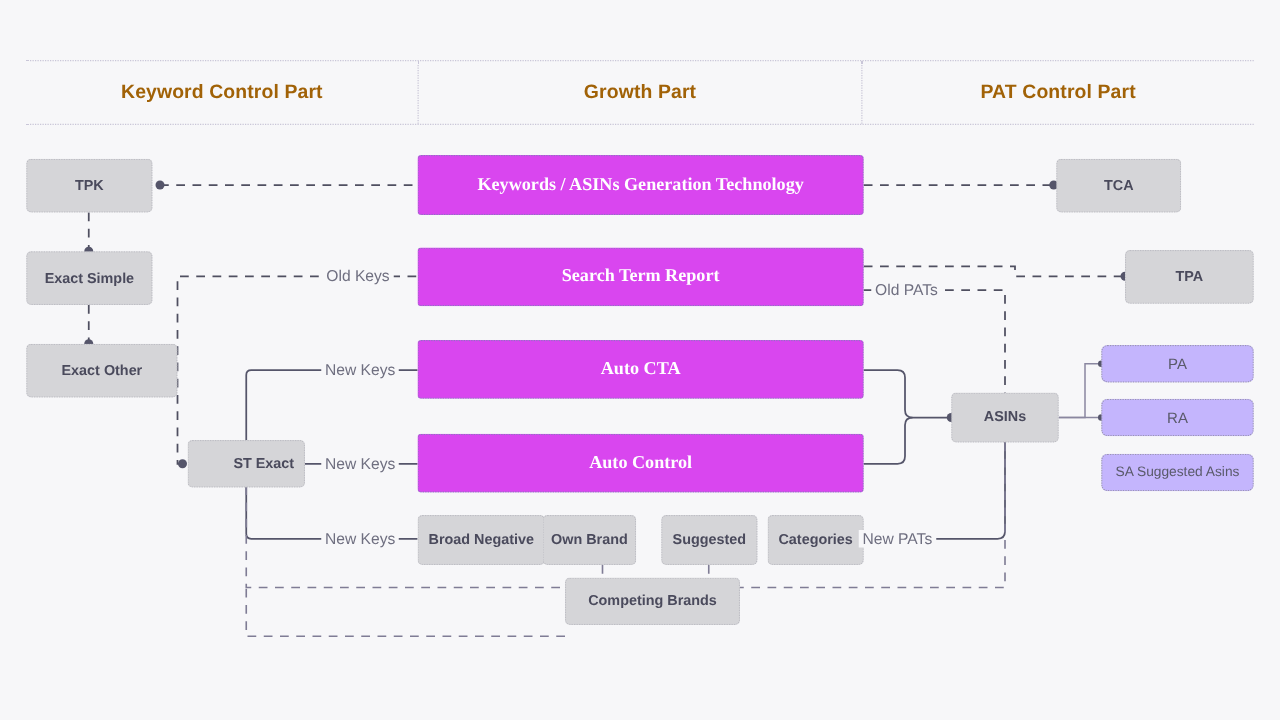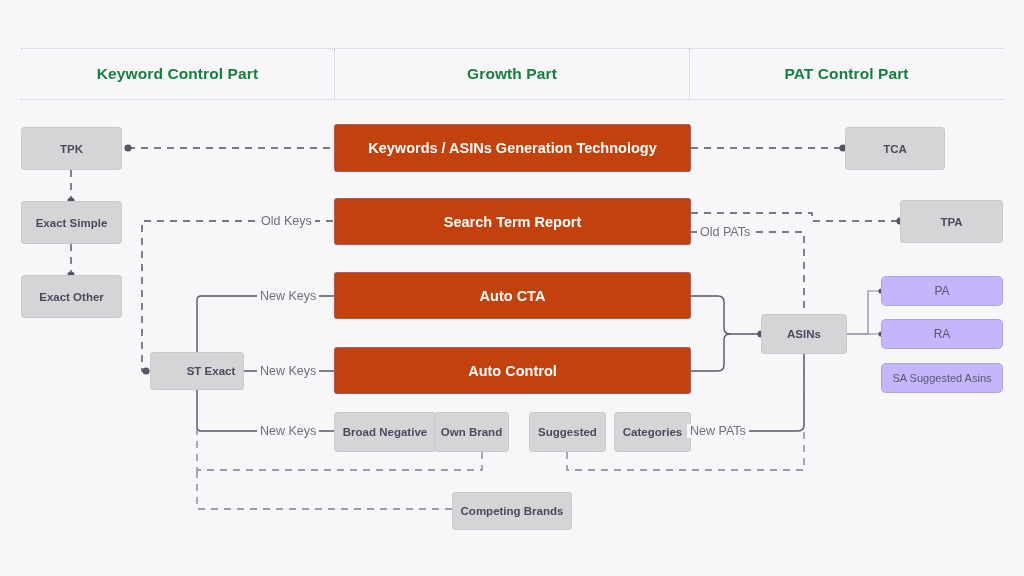--- a/index.html
+++ b/index.html
@@ -14,21 +14,21 @@
 
   
   .header {
     position:absolute; left:21px; top:48px; width:982px; height:52px;
     border-top:1px dotted #c9c6d8;
     border-bottom:1px dotted #c9c6d8;
     display:flex;
   }
   .hcol {
     display:flex; align-items:center; justify-content:center;
-    color:#15803d; font-size:15.5px; font-weight:bold;
+    color:#a16207; font-size:15.5px; font-weight:bold;
     letter-spacing:.1px;
   }
   .hcol.c1 { width:314px; border-right:1px dotted #c9c6d8; }
   .hcol.c2 { width:355px; border-right:1px dotted #c9c6d8; }
   .hcol.c3 { flex:1; }
 
   
   .node {
     position:absolute;
     display:flex; align-items:center; justify-content:center;
@@ -37,25 +37,26 @@
     font-size:11.5px;
     font-weight:bold;
     color:#4a4a5c;
     z-index:5;
   }
   .node.gray {
     background:#d5d5d8;
     border:1px dotted #bdbdc4;
   }
   .node.purple {
-    background:#c2410c;
+    background:#d946ef;
     border:1px dotted #8b7ac0;
     color:#ffffff;
     font-size:14.5px;
     border-radius:3px;
+    font-family:Liberation Serif, serif;
   }
   .node.outline {
     background:#c4b5fd;
     border:1px dotted #9a96b3;
     color:#5a5a6a;
     font-weight:normal;
     font-size:12px;
     border-radius:5px;
   }
   .node.outline.small { font-size:11px; }
@@ -138,33 +139,33 @@
     <circle class="dot" cx="197" cy="385" r="3.6"></circle>
     <circle class="dot" cx="761" cy="334" r="3.6"></circle>
     <circle class="dot" cx="804" cy="320" r="3.6"></circle>
     <circle class="dot" cx="804" cy="348" r="3.6"></circle>
     <circle class="dot" cx="881" cy="291" r="2.6"></circle>
     <circle class="dot" cx="881" cy="334" r="2.6"></circle>
   </svg>
 
   <div class="node gray" style="left:21px;  top:127px; width:101px; height:43px;">TPK</div>
   <div class="node gray" style="left:21px;  top:201px; width:101px; height:43px;">Exact Simple</div>
-  <div class="node gray" style="left:21px;  top:275px; width:101px; height:43px;">Exact Other</div>
+  <div class="node gray" style="left:21px;  top:275px; width:121px; height:43px;">Exact Other</div>
   <div class="node gray" style="left:150px; top:352px; width:94px;  height:38px;padding-left:28px;">ST Exact</div>
 
   <div class="node purple" style="left:334px; top:124px; width:357px; height:48px;">Keywords / ASINs Generation Technology</div>
   <div class="node purple" style="left:334px; top:198px; width:357px; height:47px;">Search Term Report</div>
   <div class="node purple" style="left:334px; top:272px; width:357px; height:47px;">Auto CTA</div>
   <div class="node purple" style="left:334px; top:347px; width:357px; height:47px;">Auto Control</div>
 
   <div class="node gray" style="left:334px; top:412px; width:102px; height:40px;">Broad Negative</div>
   <div class="node gray" style="left:434px; top:412px; width:75px;  height:40px;">Own Brand</div>
   <div class="node gray" style="left:529px; top:412px; width:77px;  height:40px;">Suggested</div>
   <div class="node gray" style="left:614px; top:412px; width:77px;  height:40px;">Categories</div>
-  <div class="node gray" style="left:452px; top:492px; width:120px; height:38px;">Competing Brands</div>
+  <div class="node gray" style="left:452px; top:462px; width:140px; height:38px;">Competing Brands</div>
 
   <div class="node gray" style="left:845px; top:127px; width:100px; height:43px;">TCA</div>
   <div class="node gray" style="left:900px; top:200px; width:103px; height:43px;">TPA</div>
   <div class="node gray" style="left:761px; top:314px; width:86px;  height:40px;">ASINs</div>
 
   <div class="node outline" style="left:881px; top:276px; width:122px; height:30px;">PA</div>
   <div class="node outline" style="left:881px; top:319px; width:122px; height:30px;">RA</div>
   <div class="node outline small" style="left:881px; top:363px; width:122px; height:30px;">SA Suggested Asins</div>
 
   <div class="elabel" style="left:258px; top:214px;">Old Keys</div>

